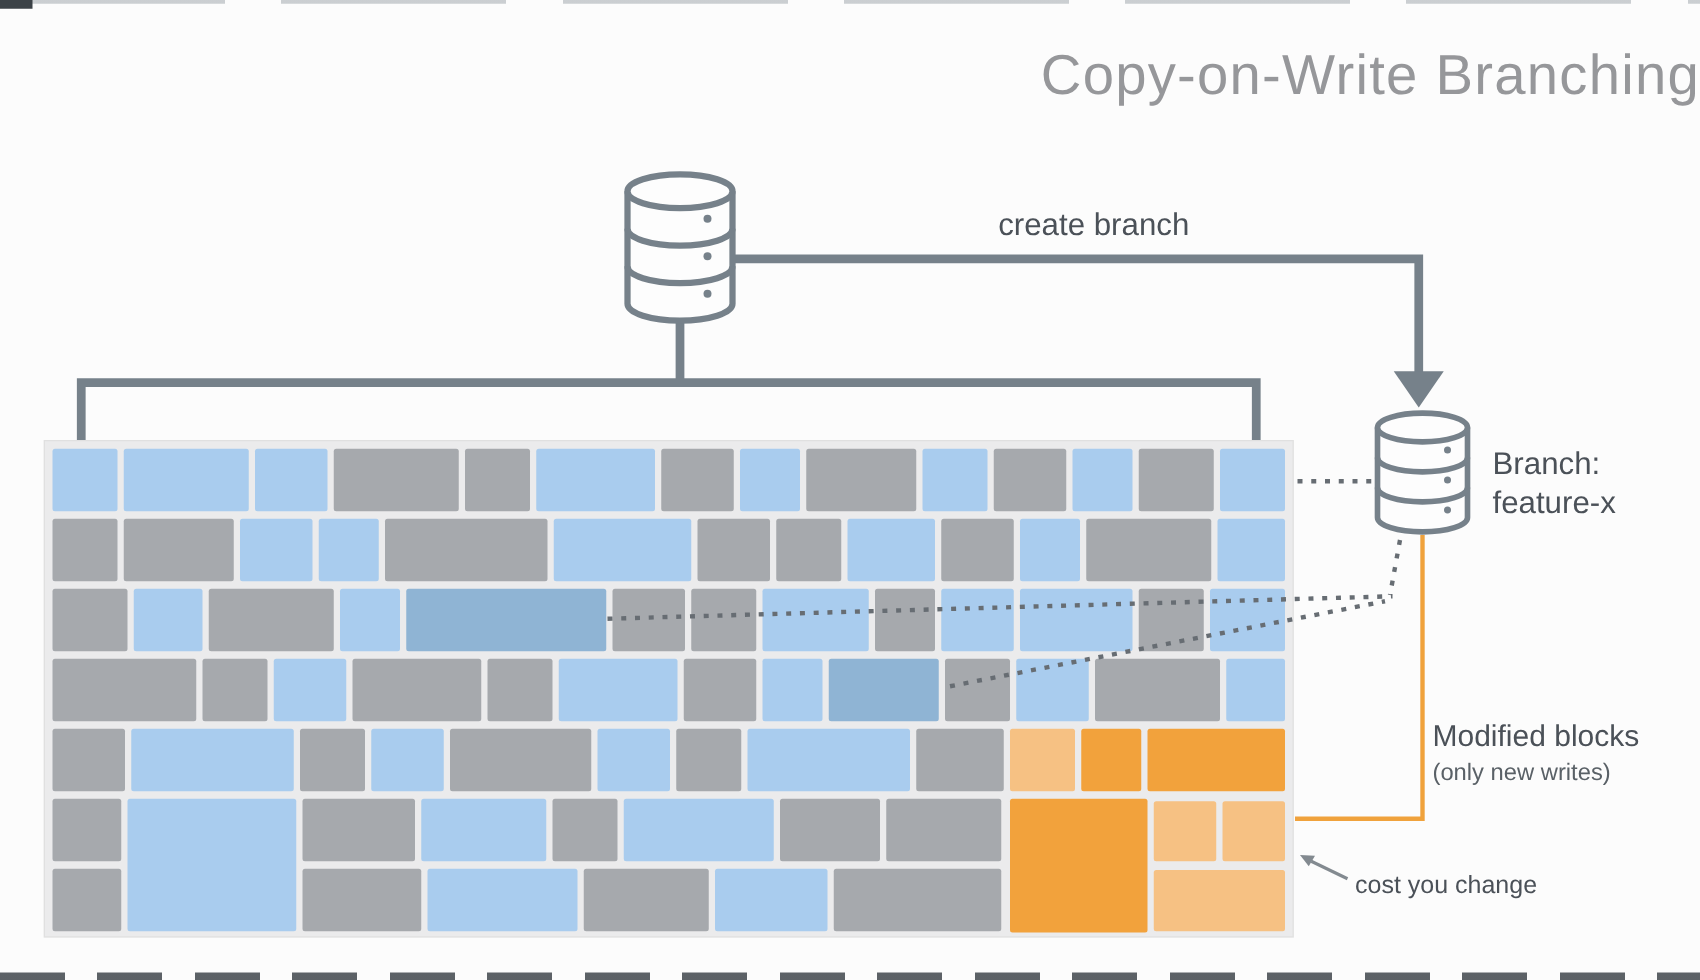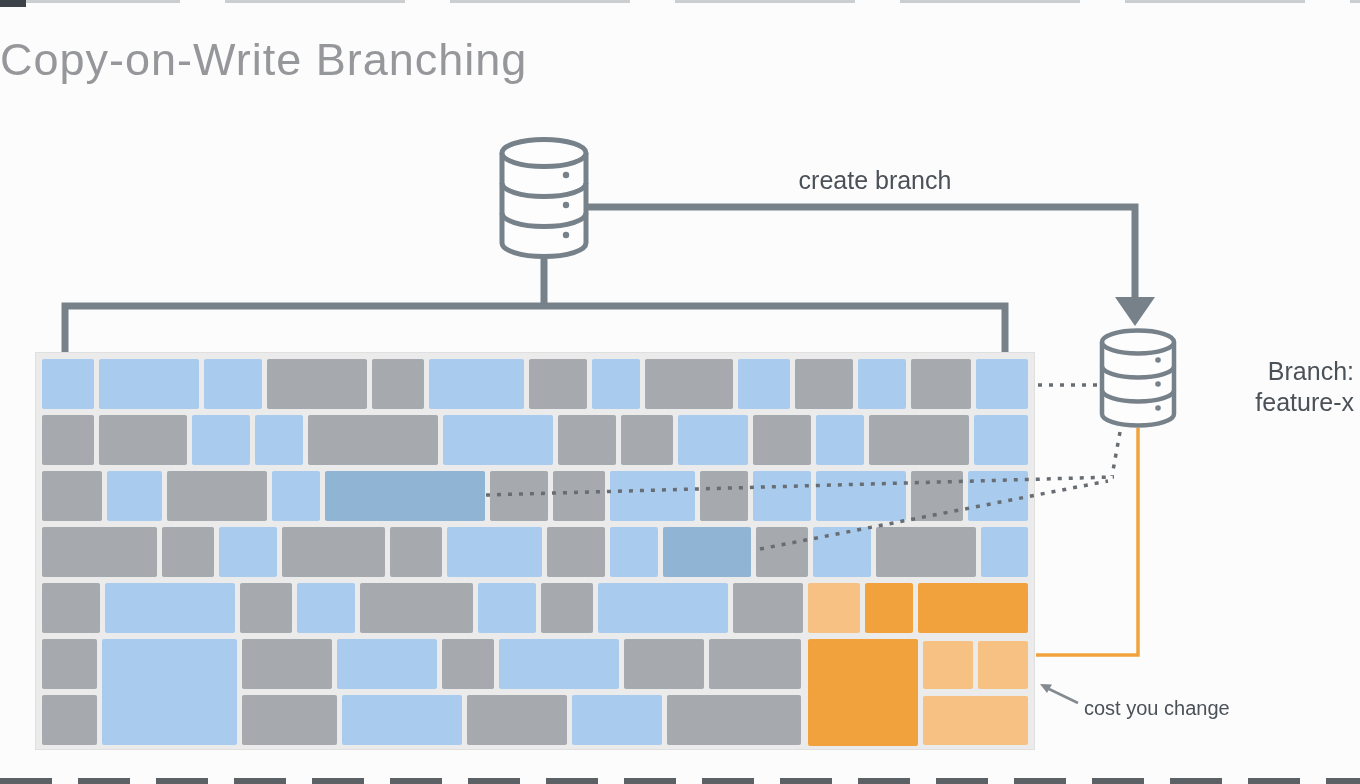--- a/index.html
+++ b/index.html
@@ -2,24 +2,24 @@
 <html><head>
 <meta charset="utf-8">
 <style>
   html,body{margin:0;padding:0;background:#ffffff;}
   #canvas{
     position:relative;width:1360px;height:784px;overflow:hidden;
     background:#fcfcfc;font-family:"Liberation Sans",sans-serif;color:#4b5158;
   }
   .abs{position:absolute;}
   #title{
-    left:0;right:0;top:34px;text-align:left;
+    left:0;right:0;top:34px;text-align:right;
     font-size:45px;font-weight:300;color:#96979a;letter-spacing:1px;
   }
-  .label{line-height:1.25;text-align:right;}
+  .label{line-height:1.25;}
   #parent-label{left:300px;top:176px;width:182px;text-align:right;font-size:25px;line-height:31px;}
   #create-branch-label{left:760px;top:166px;width:230px;text-align:center;font-size:25px;}
   #branch-label{left:1194px;top:356px;width:160px;font-size:25px;line-height:31px;}
   #modified-label{left:1146px;top:576px;width:210px;}
   #modified-label .t1{font-size:24px;}
   #modified-label .t2{font-size:19px;color:#5a6167;margin-top:4px;}
   #cost-note{left:1084px;top:695px;width:210px;font-size:20px;line-height:26px;}
   #block-grid{
     left:35px;top:352px;width:1000px;height:398px;
     background:#ebebec;border:1px solid #e0e0e0;box-sizing:border-box;
@@ -40,20 +40,24 @@
   <div id="title" class="abs">Copy-on-Write Branching</div>
 
 
   <div id="create-branch-label" class="abs">create branch</div>
 
   <div id="branch-label" class="abs label">
     <div>Branch:</div>
     <div>feature-x</div>
   </div>
 
+  <div id="modified-label" class="abs">
+    <div class="t1">Modified blocks</div>
+    <div class="t2">(only new writes)</div>
+  </div>
 
   <div id="cost-note" class="abs">
     <div>cost you change</div>
   </div>
 
   <div id="block-grid" class="abs">
       <div class="block" style="left: 6px; top: 6px; width: 52px; height: 50px; background: rgb(169, 204, 238);"></div>
       <div class="block" style="left: 63px; top: 6px; width: 100px; height: 50px; background: rgb(169, 204, 238);"></div>
       <div class="block" style="left: 168px; top: 6px; width: 58px; height: 50px; background: rgb(169, 204, 238);"></div>
       <div class="block" style="left: 231px; top: 6px; width: 100px; height: 50px; background: rgb(166, 169, 173);"></div>

